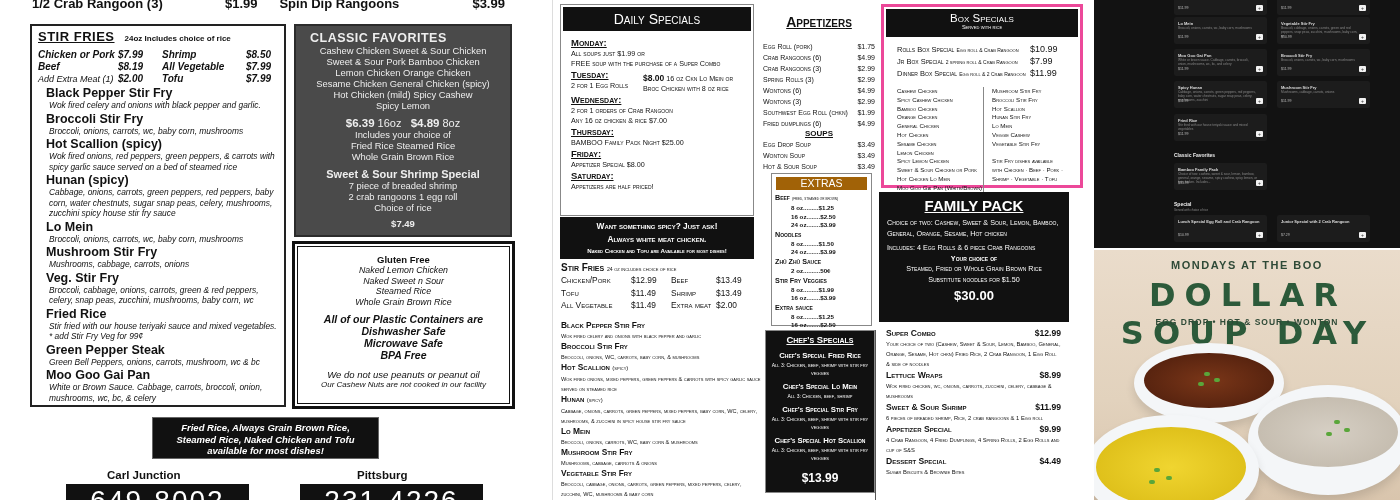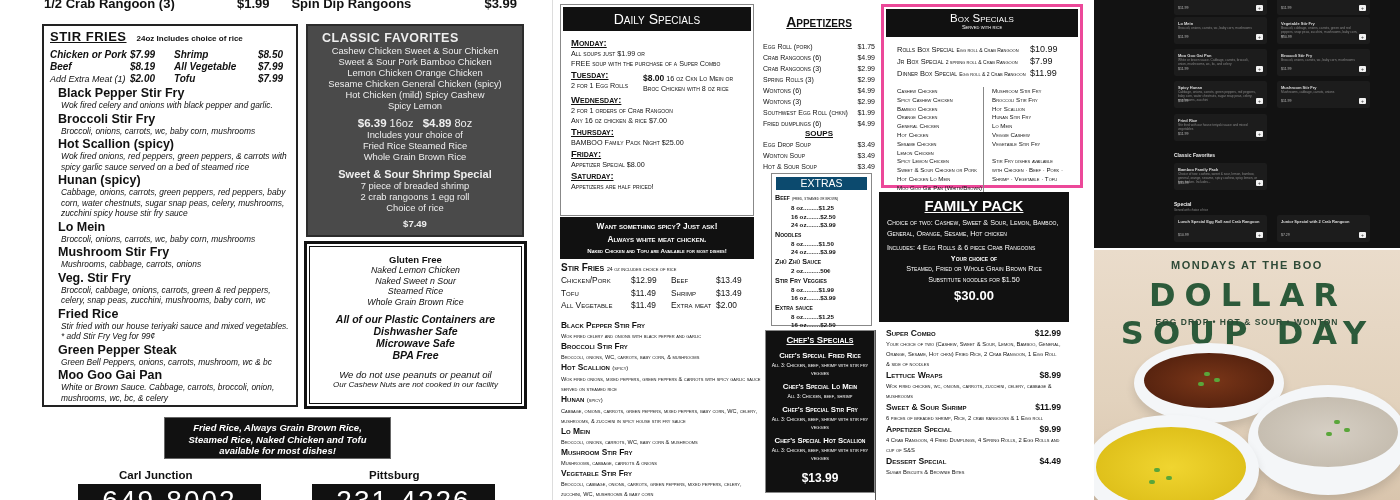--- a/index.html
+++ b/index.html
@@ -2,21 +2,21 @@
 <html><head>
 <meta charset="utf-8">
 <style>
   * { box-sizing: border-box; margin: 0; padding: 0; }
   html, body { width: 1400px; height: 500px; overflow: hidden; background: #ffffff; }
   body { position: relative; font-family: "Liberation Sans", sans-serif; color: #111; }
 
   .panel { position: absolute; top: 0; height: 500px; overflow: hidden; }
 
   
-  #p1 { left: 12px; width: 540px; background: #fff; }
+  #p1 { left: 0; width: 540px; background: #fff; }
   .p1-top { position: absolute; top: -4px; left: 32px; width: 480px; font-size: 13px; font-weight: bold; display: flex; }
   .p1-top .n1 { width: 195px; } .p1-top .pr1 { width: 55px; } .p1-top .n2 { width: 195px; } .p1-top .pr2 { width: 40px; }
   .stir-box { position: absolute; left: 30px; top: 24px; width: 256px; height: 383px; border: 2px solid #222; padding: 3px 6px; }
   .stir-head { display: flex; align-items: baseline; gap: 10px; }
   .stir-head .t { font-size: 13px; font-weight: bold; text-decoration: underline; letter-spacing: .5px; }
   .stir-head .s { font-size: 8px; font-weight: bold; }
   .price-grid { display: grid; grid-template-columns: 80px 44px 84px 40px; font-size: 10px; font-style: italic; font-weight: bold; margin-top: 5px; line-height: 12px; }
   .price-grid .sm { font-size: 9px; font-weight: normal; }
   .dish { margin-left: 8px; }
   .dish .dn { font-size: 12.5px; font-weight: bold; line-height: 14px; margin-top: 1px; }
@@ -73,21 +73,21 @@
   .stir2 { position: absolute; left: 8px; top: 262px; width: 200px; }
   .stir2 .h { font-size: 10px; font-weight: bold; font-variant: small-caps; }
   .stir2 .h span { font-size: 5.2px; font-weight: normal; }
   .stir2 .grid { display: grid; grid-template-columns: 70px 40px 45px 30px; font-size: 8.4px; line-height: 12.5px; font-variant: small-caps; margin-top: 1px; }
   .stir2 .dishes { margin-top: 8px; }
   .stir2 .dn { font-size: 8.4px; font-weight: bold; font-variant: small-caps; line-height: 11px; }
   .stir2 .dn small { font-weight: normal; font-size: 6px; }
   .stir2 .dd { font-size: 5.6px; font-variant: small-caps; line-height: 10px; }
 
   .extras { position: absolute; left: 218px; top: 173px; width: 101px; height: 153px; border: 1px solid #888; }
-  .extras .hd { background: #0c4a6e; color: #fff; text-align: center; font-size: 10.5px; margin: 3px 4px; height: 13px; line-height: 13px; }
+  .extras .hd { background: #a16207; color: #fff; text-align: center; font-size: 10.5px; margin: 3px 4px; height: 13px; line-height: 13px; }
   .extras .cat { font-size: 7.2px; font-weight: bold; font-variant: small-caps; padding-left: 3px; line-height: 10px; }
   .extras .cat small { font-size: 3.8px; font-weight: normal; }
   .extras .opt { font-size: 6.2px; font-weight: bold; padding-left: 19px; line-height: 8.6px; }
 
   .chef { position: absolute; left: 212px; top: 330px; width: 110px; height: 163px; background: #111; color: #fff; text-align: center; border: 1px solid #888; padding-top: 3px; font-variant: small-caps; }
   .chef .t { font-size: 9.5px; font-weight: bold; text-decoration: underline; line-height: 12px; }
   .chef .n { font-size: 7.8px; font-weight: bold; line-height: 11px; margin-top: 4px; }
   .chef .n:first-of-type { margin-top: 0; }
   .chef .d { font-size: 5px; line-height: 8px; padding: 0 4px; }
   .chef .p { font-size: 12px; font-weight: bold; margin-top: 9px; }

